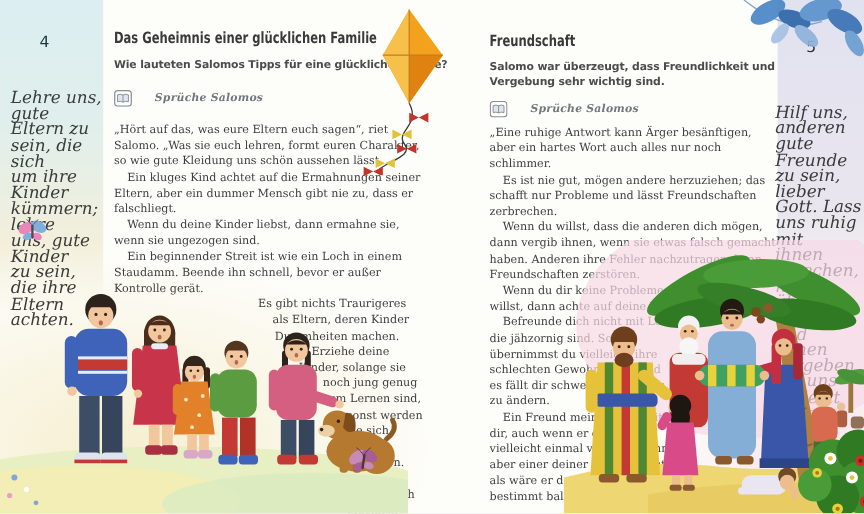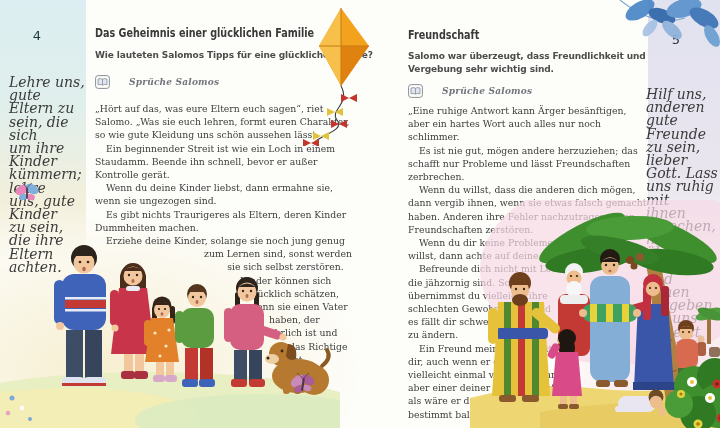--- a/index.html
+++ b/index.html
@@ -88,22 +88,23 @@
         <rect x="0.6" y="0.6" width="13.8" height="12.8" rx="2.6" fill="#fdfdfa" stroke="#8a8f96" stroke-width="1"></rect>
         <path d="M3,4.1 Q5.2,3 7.5,4.2 Q9.8,3 12,4.1 L12,9.8 Q9.8,8.9 7.5,10.1 Q5.2,8.9 3,9.8 Z" fill="#dfe6ee" stroke="#7a8090" stroke-width="0.7"></path>
         <path d="M7.5,4.2 L7.5,10.1" stroke="#7a8090" stroke-width="0.7"></path>
       </svg>
       <span class="source-label">Sprüche Salomos</span>
     </div>
 
     <div class="bodytext body-left">
       <div class="stair stair-left"></div>
       <p>„Hört auf das, was eure Eltern euch sagen“, riet Salomo. „Was sie euch lehren, formt euren Charakter, so wie gute Kleidung uns schön aussehen lässt.</p>
+      <p>Ein kluges Kind achtet auf die Ermahnungen seiner Eltern, aber ein dummer Mensch gibt nie zu, dass er falschliegt.</p>
+      <p>Wenn du deine Kinder liebst, dann ermahne sie, wenn sie ungezogen sind.</p>
       <p>Ein beginnender Streit ist wie ein Loch in einem Staudamm. Beende ihn schnell, bevor er außer Kontrolle gerät.</p>
-      <p>Wenn du deine Kinder liebst, dann ermahne sie, wenn sie ungezogen sind.</p>
       <p>Es gibt nichts Traurigeres als Eltern, deren Kinder Dummheiten machen.</p>
       <p>Erziehe deine Kinder, solange sie noch jung genug zum Lernen sind, sonst werden sie sich selbst zerstören.</p>
       <p>Kinder können sich glücklich schätzen, wenn sie einen Vater haben, der ehrlich ist und das Richtige tut.</p>
 
     </div>
 
     <svg class="illo illo-kite" width="100" height="140" viewBox="0 0 100 140">
       <polygon points="48,2 76,40 48,80 26,40" fill="#f2a21d"></polygon>
       <polygon points="48,2 26,40 48,80" fill="#f6c04a"></polygon>
       <polygon points="48,40 76,40 48,80" fill="#e0820f"></polygon>

